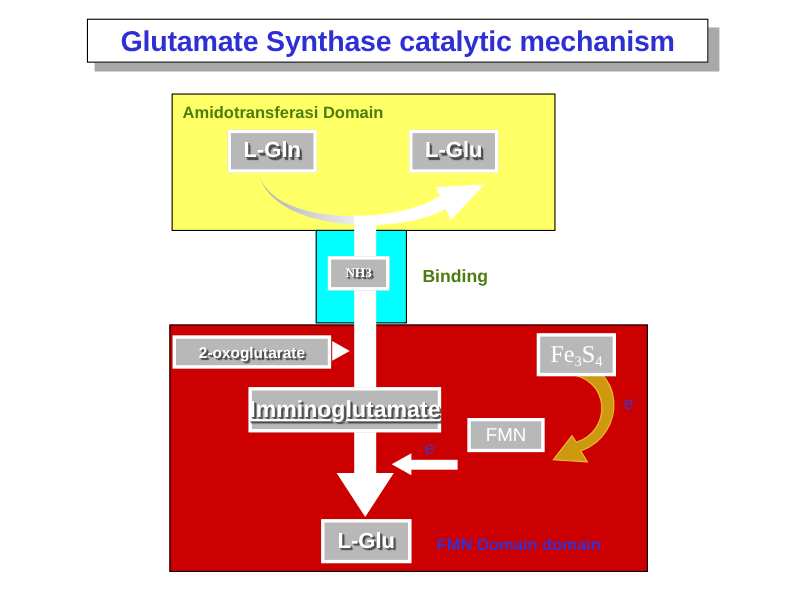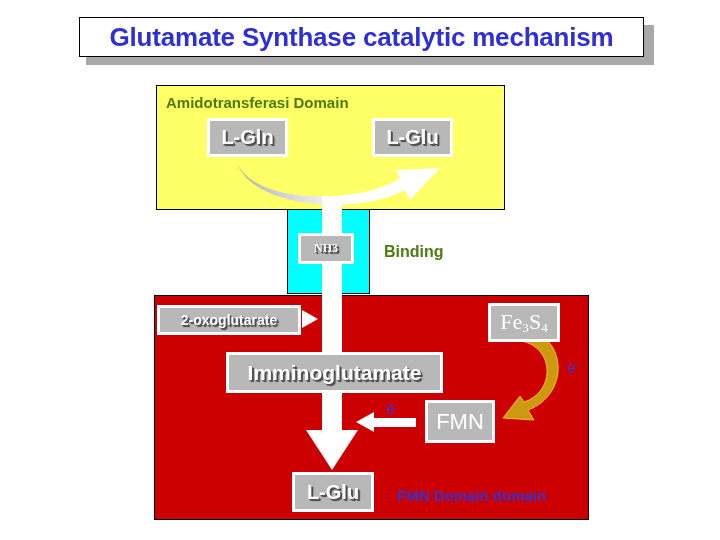--- a/index.html
+++ b/index.html
@@ -66,27 +66,27 @@
 </div>
 
 <div class="abs gbox" style="left:298px; top:233px; width:56px; height:31px; font-size:12px; font-family: 'Liberation Serif', serif;">
   <span>NH3</span>
 </div>
 <div class="abs lbl-blue" style="left:384px; top:243px; font-size:16px;">Binding</div>
 
 <div class="abs gbox" style="left:157px; top:305px; width:144px; height:30px; font-size:14px;">
   <span>2-oxoglutarate</span>
 </div>
-<div class="abs gbox" style="left:226px; top:352px; width:217px; height:41px; font-size:21px;">
+<div class="abs gbox" style="left:226px; top:352px; width:175px; height:41px; font-size:21px;text-decoration:underline;">
   <span>Imminoglutamate</span>
 </div>
 <div class="abs gbox-plain" style="left:444px; top:303px; width:72px; height:39px; font-size:22px; font-family: 'Liberation Serif', serif; margin-left: 44px;">
   <span><span>Fe</span><sub>3</sub><span>S</span><sub>4</sub></span>
 </div>
 <div class="abs lbl-blue" style="left:567px; top:358px; font-size:16px; font-weight:normal; color:#4433cc;"><span>e</span><sup>-</sup></div>
-<div class="abs gbox-plain" style="left:425px; top:400px; width:70px; height:43px; font-size:22px;">
+<div class="abs gbox-plain" style="left:425px; top:380px; width:70px; height:31px; font-size:17px;">
   <span>FMN</span>
 </div>
 <div class="abs lbl-blue" style="left:386px; top:399px; font-size:16px; font-weight:normal; color:#4433cc;"><span>e</span><sup>-</sup></div>
 <div class="abs gbox" style="left:292px; top:472px; width:82px; height:40px; font-size:20px;">
   <span>L-Glu</span>
 </div>
 <div class="abs lbl-blue" style="left:397px; top:487px; font-size:15px; color:#3a2fd0;">FMN Domain domain</div>
 
 </body></html>

